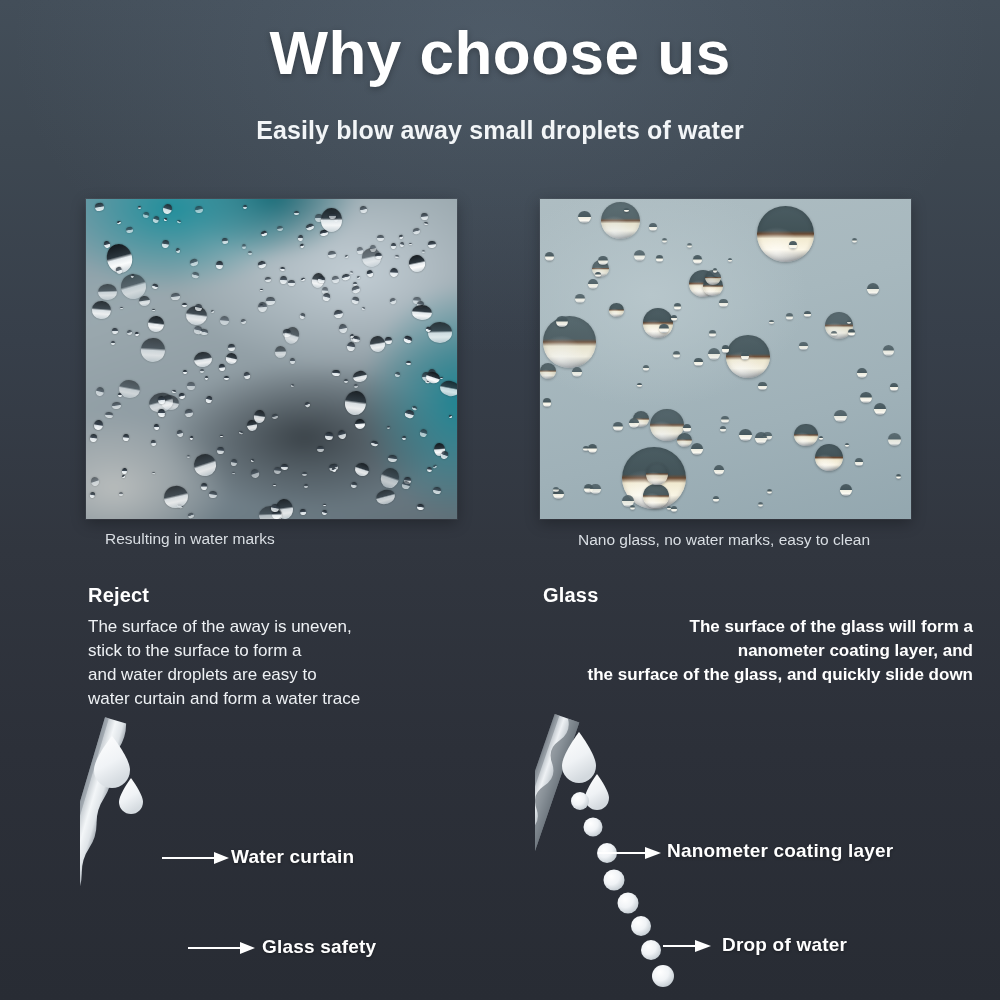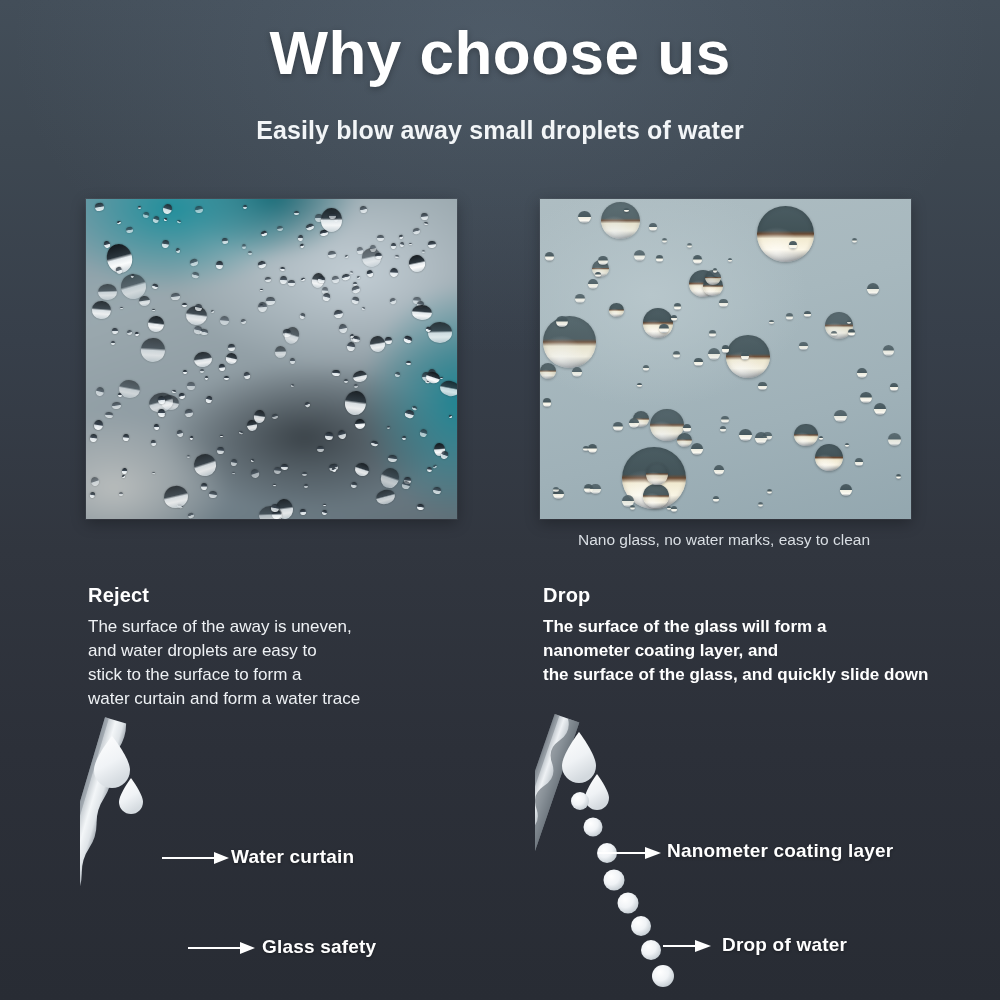--- a/index.html
+++ b/index.html
@@ -88,21 +88,21 @@
   .cap{position:absolute;color:#d9dee3;font-size:15.5px;line-height:22px;}
   .cap.left{left:105px;top:528px;}
   .cap.right{left:578px;top:529px;}
 
   
   .col{position:absolute;top:584px;}
   .col.left{left:88px;width:420px;}
   .col.right{left:543px;width:430px;}
   .col-title{font-size:20px;font-weight:700;color:#ffffff;margin:0 0 8px 0;letter-spacing:.2px;}
   .col-body{margin:0;font-size:17px;line-height:24px;color:#eef1f4;}
-  .col.right .col-body{font-weight:700;color:#ffffff;}
+  .col.right .col-body{font-weight:700;color:#ffffff;text-align:right;}
   .col-body span{display:block;}
 
   
   .diagram{position:absolute;top:712px;}
   .diagram.left{left:80px;width:420px;height:288px;}
   .diagram.right{left:535px;width:460px;height:288px;}
   .diagram svg{display:block;}
 
   .arrow-label{
     position:absolute;color:#ffffff;font-size:19px;font-weight:700;letter-spacing:.2px;
@@ -463,38 +463,39 @@
             <div class="bead tiny" style="width: 9.1px; height: 8.8px; left: 153.1px; top: 56.4px; opacity: 0.95;"></div>
             <div class="bead tiny" style="width: 6.7px; height: 6.5px; left: 130.7px; top: 115.5px; opacity: 0.95;"></div>
             <div class="bead tiny" style="width: 7.3px; height: 7.1px; left: 308px; top: 130.1px; opacity: 1;"></div>
           </div>
       </div>
     </div>
 
   </div>
 
   <div class="cap left">
+    <div>Resulting in water marks</div>
   </div>
 
   <div class="cap right">
     <div>Nano glass, no water marks, easy to clean</div>
   </div>
 
   <div class="col left">
     <div class="col-title">Reject</div>
     <p class="col-body">
       <span>The surface of the away is uneven,</span>
+      <span>stick to the surface to form a</span>
       <span>and water droplets are easy to</span>
-      <span>stick to the surface to form a</span>
       <span>water curtain and form a water trace</span>
     </p>
   </div>
 
   <div class="col right">
-    <div class="col-title">Drop</div>
+    <div class="col-title">Glass</div>
     <p class="col-body">
       <span>The surface of the glass will form a</span>
       <span>nanometer coating layer, and</span>
       <span>the surface of the glass, and quickly slide down</span>
     </p>
   </div>
 
   <div class="diagram left">
     <svg width="420" height="288" viewBox="0 0 420 288">
       <defs>

